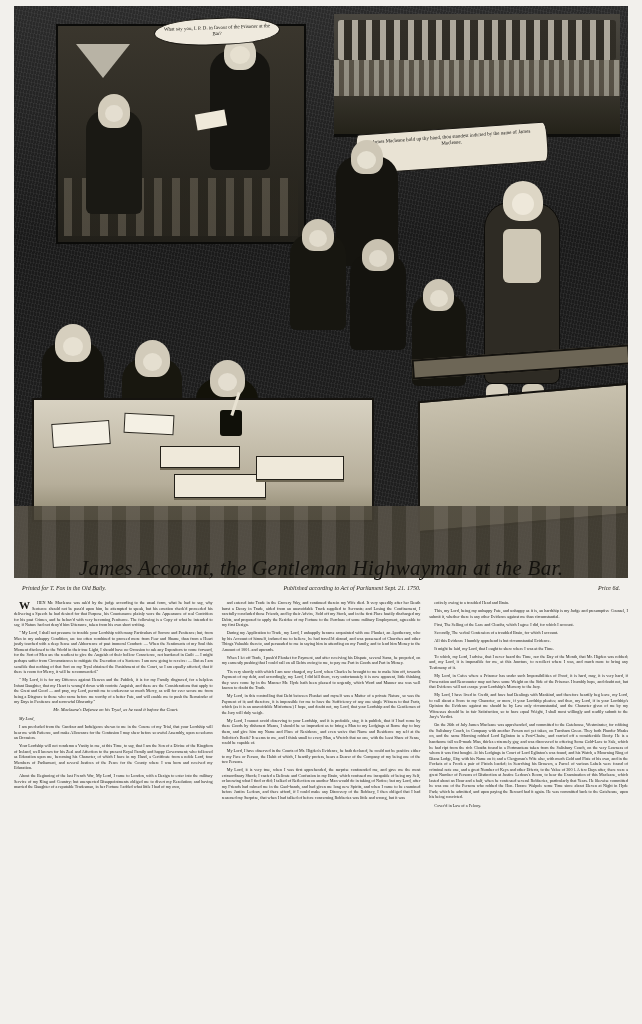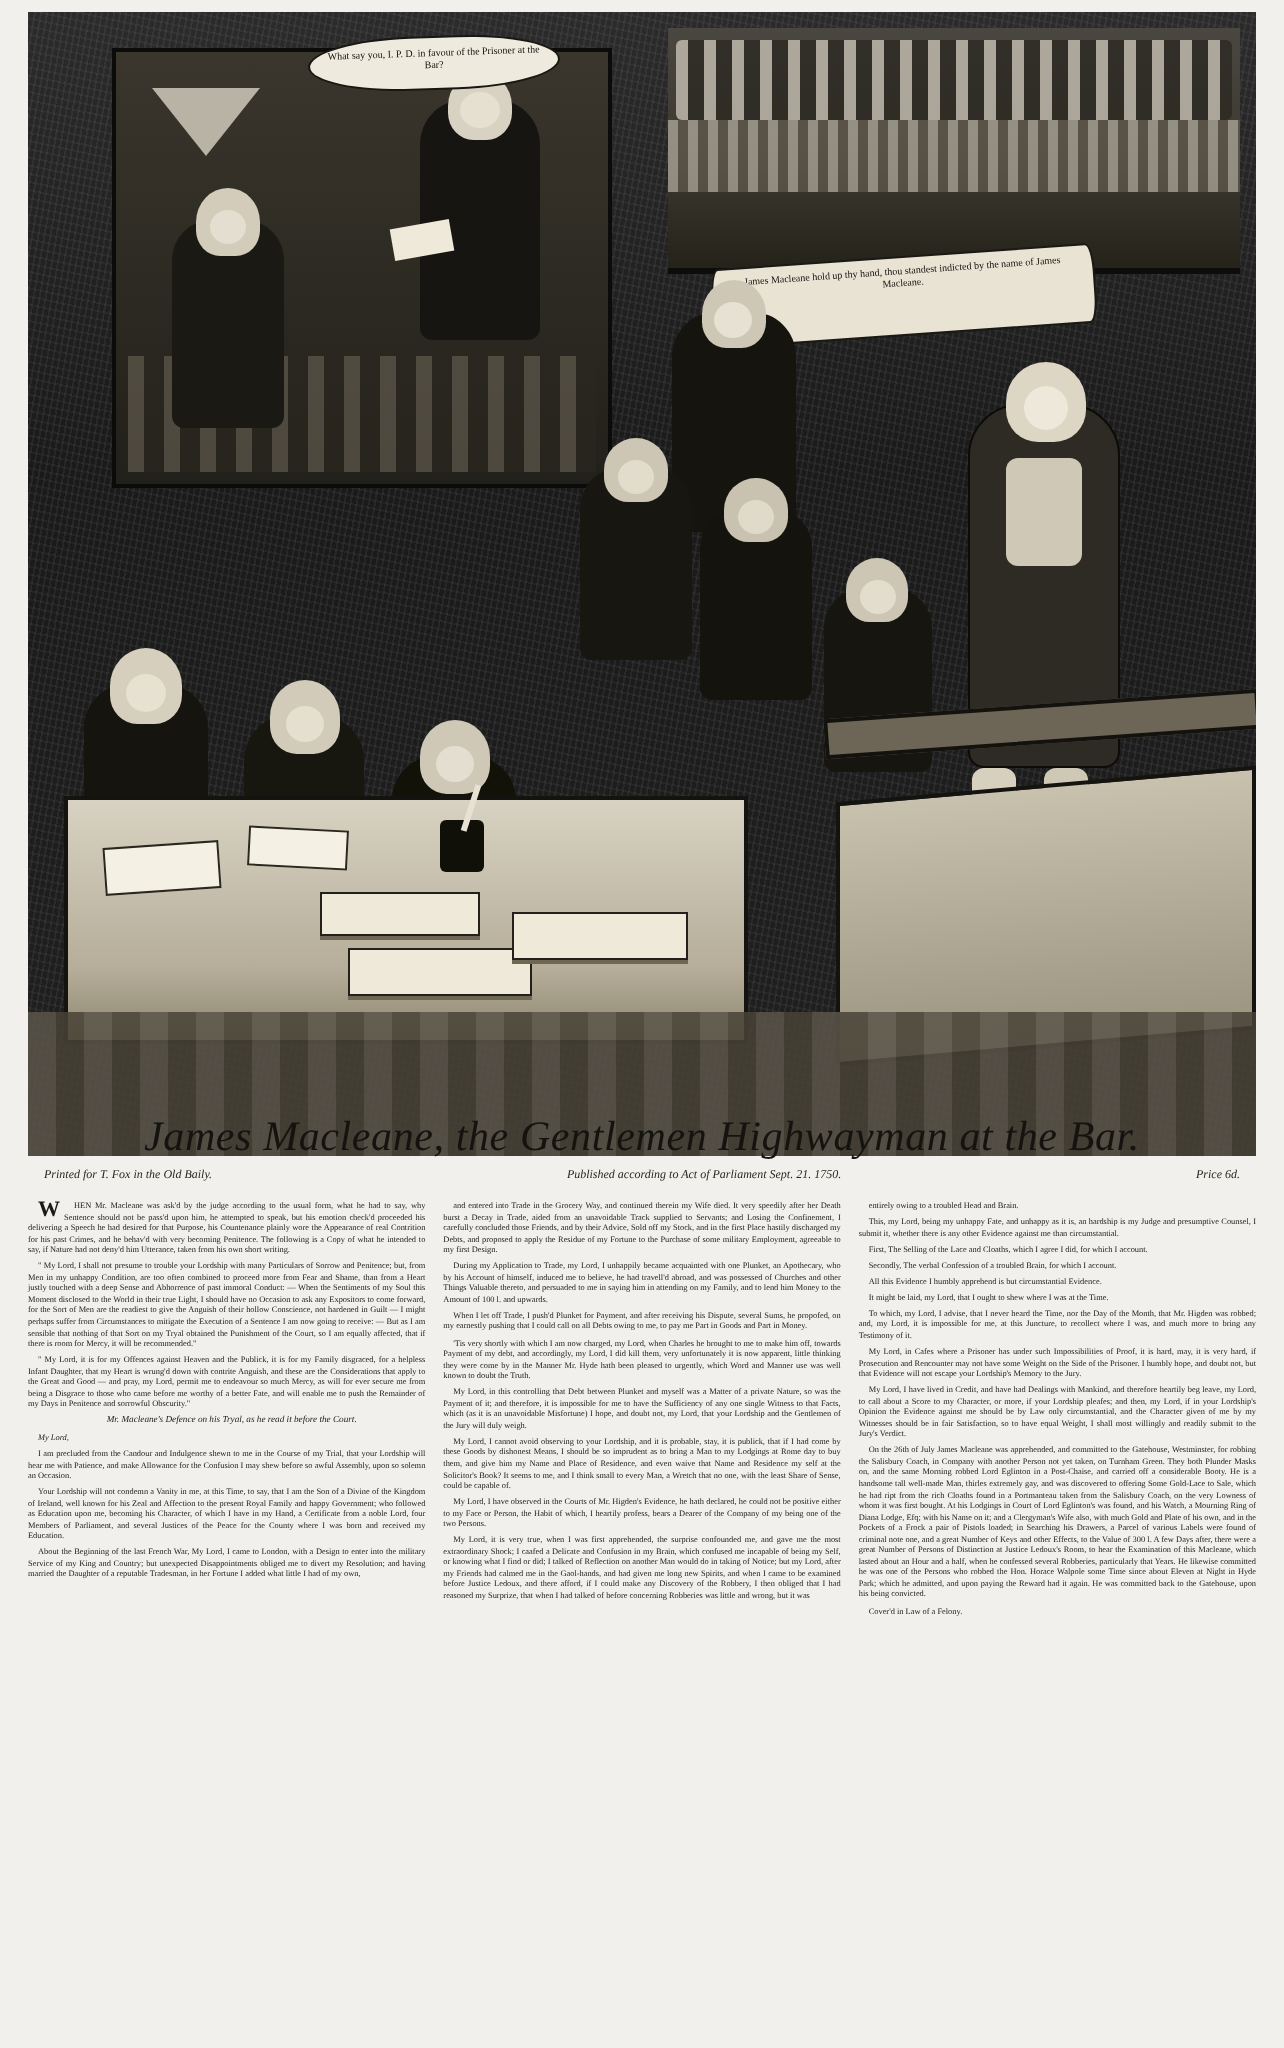--- a/index.html
+++ b/index.html
@@ -142,21 +142,21 @@
       <div class="book" style="left:126px;top:46px;width:78px;height:20px;"></div>
       <div class="book" style="left:140px;top:74px;width:90px;height:22px;"></div>
       <div class="book" style="left:222px;top:56px;width:86px;height:22px;"></div>
       <div style="position:absolute;left:186px;top:10px;width:22px;height:26px;background:#101009;border-radius:3px;"></div>
       <div style="position:absolute;left:200px;top:-8px;width:3px;height:24px;background:#e8e2d2;transform:rotate(18deg);"></div>
     </div>
 
     <div class="floor"></div>
   </div>
 
-  <div class="title-line">James Macleane, the Gentlemen Highwayman at the Bar.</div>
+  <div class="title-line">James Account, the Gentleman Highwayman at the Bar.</div>
   <div class="imprint">
     <span>Printed for T. Fox in the Old Baily.</span>
     <span>Published according to Act of Parliament Sept. 21. 1750.</span>
     <span>Price 6d.</span>
   </div>
 
   <div class="text-block">
     <div class="cols">
       <div class="col">
         <p class="dropcap-par">WHEN Mr. Macleane was ask'd by the judge according to the usual form, what he had to say, why Sentence should not be pass'd upon him, he attempted to speak, but his emotion check'd proceeded his delivering a Speech he had desired for that Purpose, his Countenance plainly wore the Appearance of real Contrition for his past Crimes, and he behav'd with very becoming Penitence. The following is a Copy of what he intended to say, if Nature had not deny'd him Utterance, taken from his own short writing.</p>

